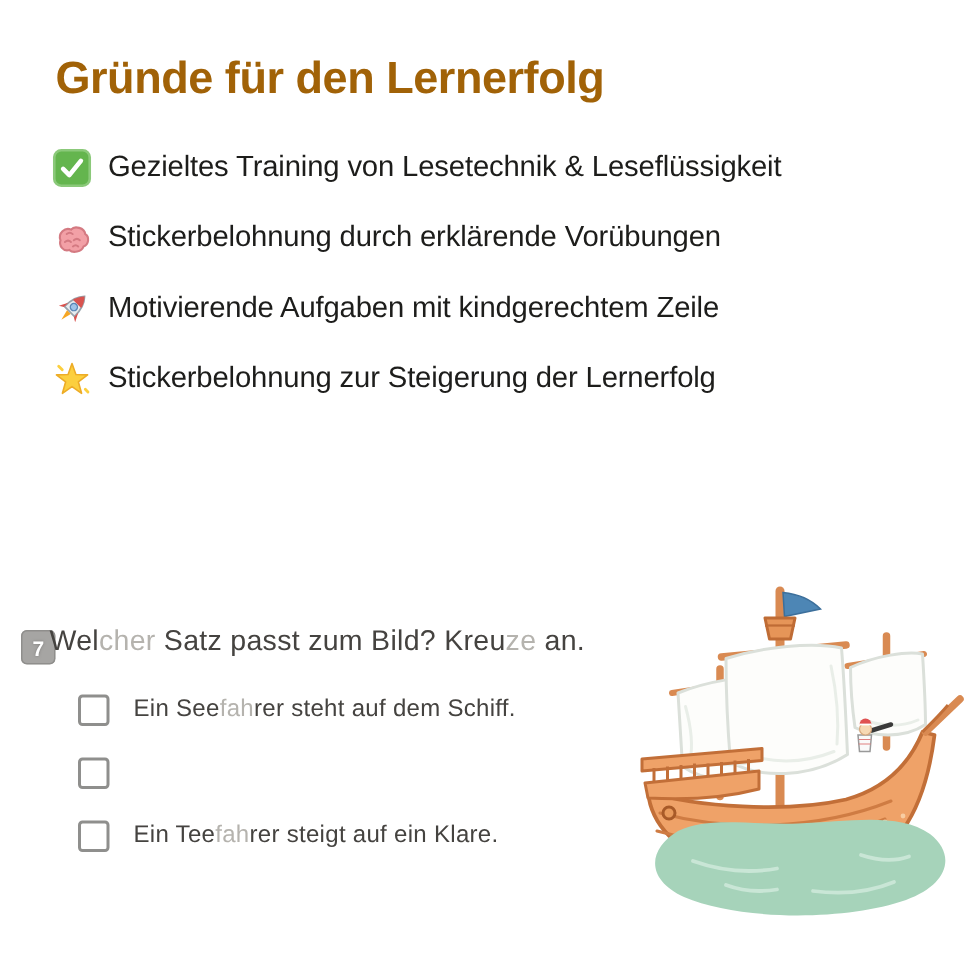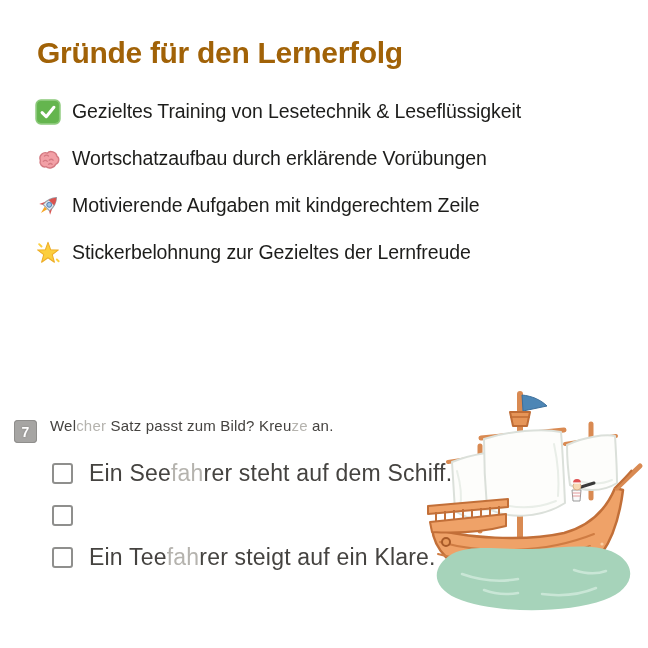--- a/index.html
+++ b/index.html
@@ -17,31 +17,31 @@
   .icon svg{width:100%;height:100%;display:block;}
   .benefit-text{font-size:19.5px;color:#1d1d1b;letter-spacing:-0.1px;white-space:nowrap;}
 
   .badge{
     position:absolute;left:14px;top:420px;width:23px;height:23px;
     background:#a6a5a3;border-radius:4px;box-shadow:inset 0 0 0 1px #8f8e8c;
     display:flex;align-items:center;justify-content:center;
     font-size:14px;font-weight:700;color:#ffffff;text-shadow:0 0 2px #7c7b79;
   }
   .question{
-    position:absolute;left:50px;top:417px;margin:0;
-    font-size:15px;color:#454340;letter-spacing:0.2px;white-space:nowrap;
+    position:absolute;left:33px;top:417px;margin:0;
+    font-size:19px;color:#454340;letter-spacing:0.2px;white-space:nowrap;
   }
   .muted{color:#b5b3ae;}
   .options{position:absolute;left:52px;top:459px;}
   .option{display:flex;align-items:center;height:28px;margin-bottom:14px;}
   .checkbox{
     width:17px;height:17px;border:2px solid #8f8f8d;border-radius:3px;
     background:#ffffff;margin-right:16px;flex:none;cursor:pointer;
   }
-  .option-text{font-size:23px;color:#454340;letter-spacing:0.2px;white-space:nowrap;}
+  .option-text{font-size:16px;color:#454340;letter-spacing:0.2px;white-space:nowrap;}
 
   .ship{position:absolute;left:424px;top:386px;width:224px;height:240px;}
   .ship svg{width:100%;height:100%;display:block;}
 </style>
 </head>
 <body>
 
 <h1 class="title">Gründe für den Lernerfolg</h1>
 
 <ul class="benefits">
@@ -54,21 +54,21 @@
       </span>
     <span class="benefit-text">Gezieltes Training von Lesetechnik &amp; Leseflüssigkeit</span>
   </li>
   <li class="benefit">
     <span class="icon">
         <svg viewBox="0 0 22 22">
           <path d="M4.5 12 C3 8 7 4.5 10.5 6 C12.5 3.5 18 5 18.5 8.5 C21 10 20.5 14.5 17.5 15.5 C16.5 18.5 11.5 19.5 9.5 17.5 C6 18.5 3.5 15 4.5 12 Z" fill="#f2a0a6" stroke="#d47a82" stroke-width="1.2"></path>
           <path d="M8 8.5 q1.8 -1.6 3.4 0 M12 12 q1.8 -1.6 3.4 0 M7 13 q1.8 -1.6 3.4 0 M11.5 15.5 q1.6 -1.4 3 0" fill="none" stroke="#d47a82" stroke-width="1.1" stroke-linecap="round"></path>
         </svg>
       </span>
-    <span class="benefit-text">Wortschatzaufbau durch erklärende Vorübungen</span>
+    <span class="benefit-text">Stickerbelohnung durch erklärende Vorübungen</span>
   </li>
   <li class="benefit">
     <span class="icon">
         <svg viewBox="0 0 22 22">
           <g transform="rotate(45 11 11)">
             <path d="M11 1 C14 4 15 9 15 13 L7 13 C7 9 8 4 11 1 Z" fill="#e8ecef" stroke="#98a2ab" stroke-width="1"></path>
             <path d="M11 1 C12.8 2.8 13.8 5 14.3 7 L7.7 7 C8.2 5 9.2 2.8 11 1 Z" fill="#d9534f"></path>
             <circle cx="11" cy="9.5" r="2" fill="#9fc4e8" stroke="#5b87b5" stroke-width="0.8"></circle>
             <path d="M7 10 L4.5 15 L7 13.5 Z" fill="#d9534f"></path>
             <path d="M15 10 L17.5 15 L15 13.5 Z" fill="#d9534f"></path>
@@ -78,21 +78,21 @@
       </span>
     <span class="benefit-text">Motivierende Aufgaben mit kindgerechtem Zeile</span>
   </li>
   <li class="benefit">
     <span class="icon">
         <svg viewBox="0 0 22 22">
           <path d="M11 2 L13.2 8.2 L19.8 8.4 L14.6 12.4 L16.4 18.8 L11 15 L5.6 18.8 L7.4 12.4 L2.2 8.4 L8.8 8.2 Z" fill="#fccf3e" stroke="#edac27" stroke-width="0.9" stroke-linejoin="round"></path>
           <path d="M3.5 3.5 L5.5 5.5 M18.5 16.5 L20 18" stroke="#fccf3e" stroke-width="1.6" stroke-linecap="round"></path>
         </svg>
       </span>
-    <span class="benefit-text">Stickerbelohnung zur Gezieltes der Lernfreude</span>
+    <span class="benefit-text">Stickerbelohnung zur Steigerung der Lernerfolg</span>
   </li>
 </ul>
 
 <div class="badge">
     <span>7</span>
   </div>
 
 <p class="question"><span>Wel</span><span class="muted">cher</span><span> Satz passt zum Bild? </span><span>Kreu</span><span class="muted">ze</span><span> an.</span></p>
 
 <div class="options">

